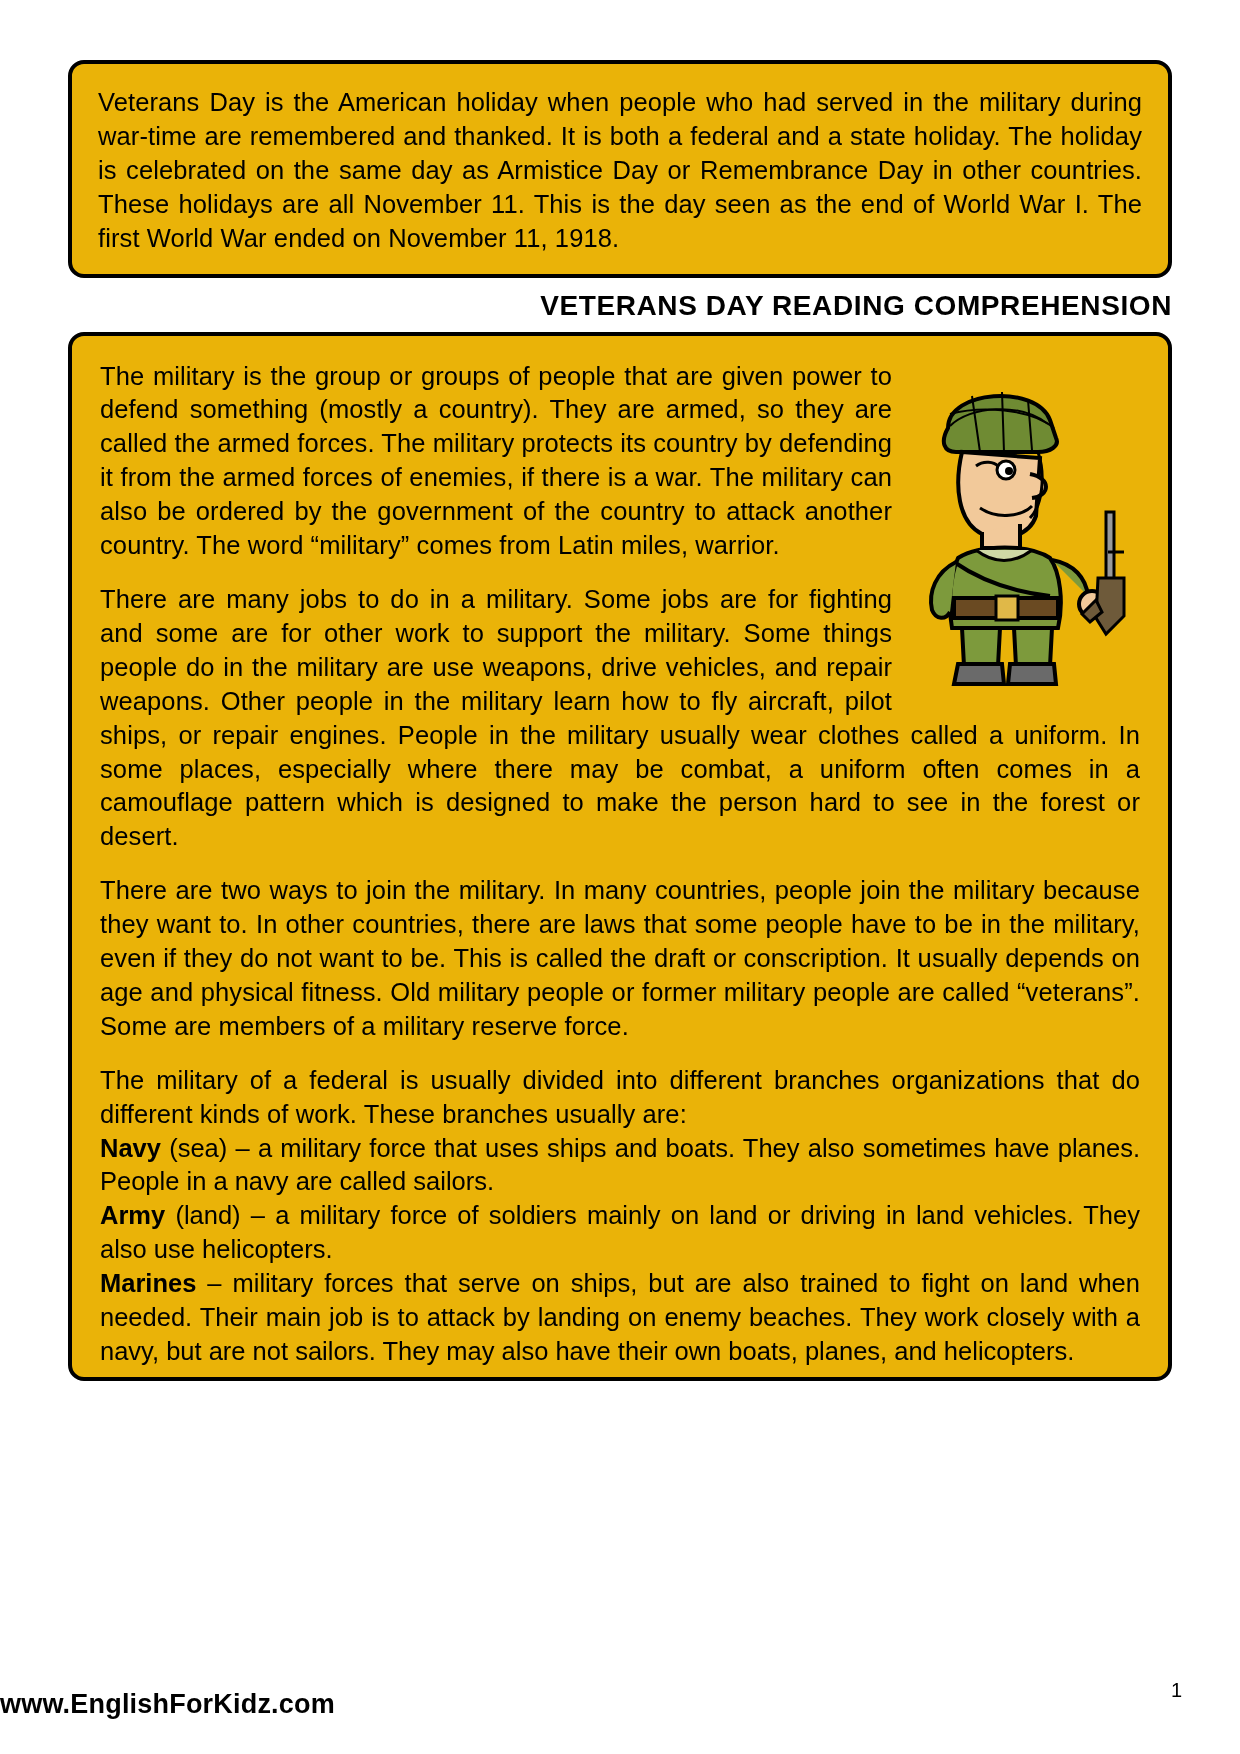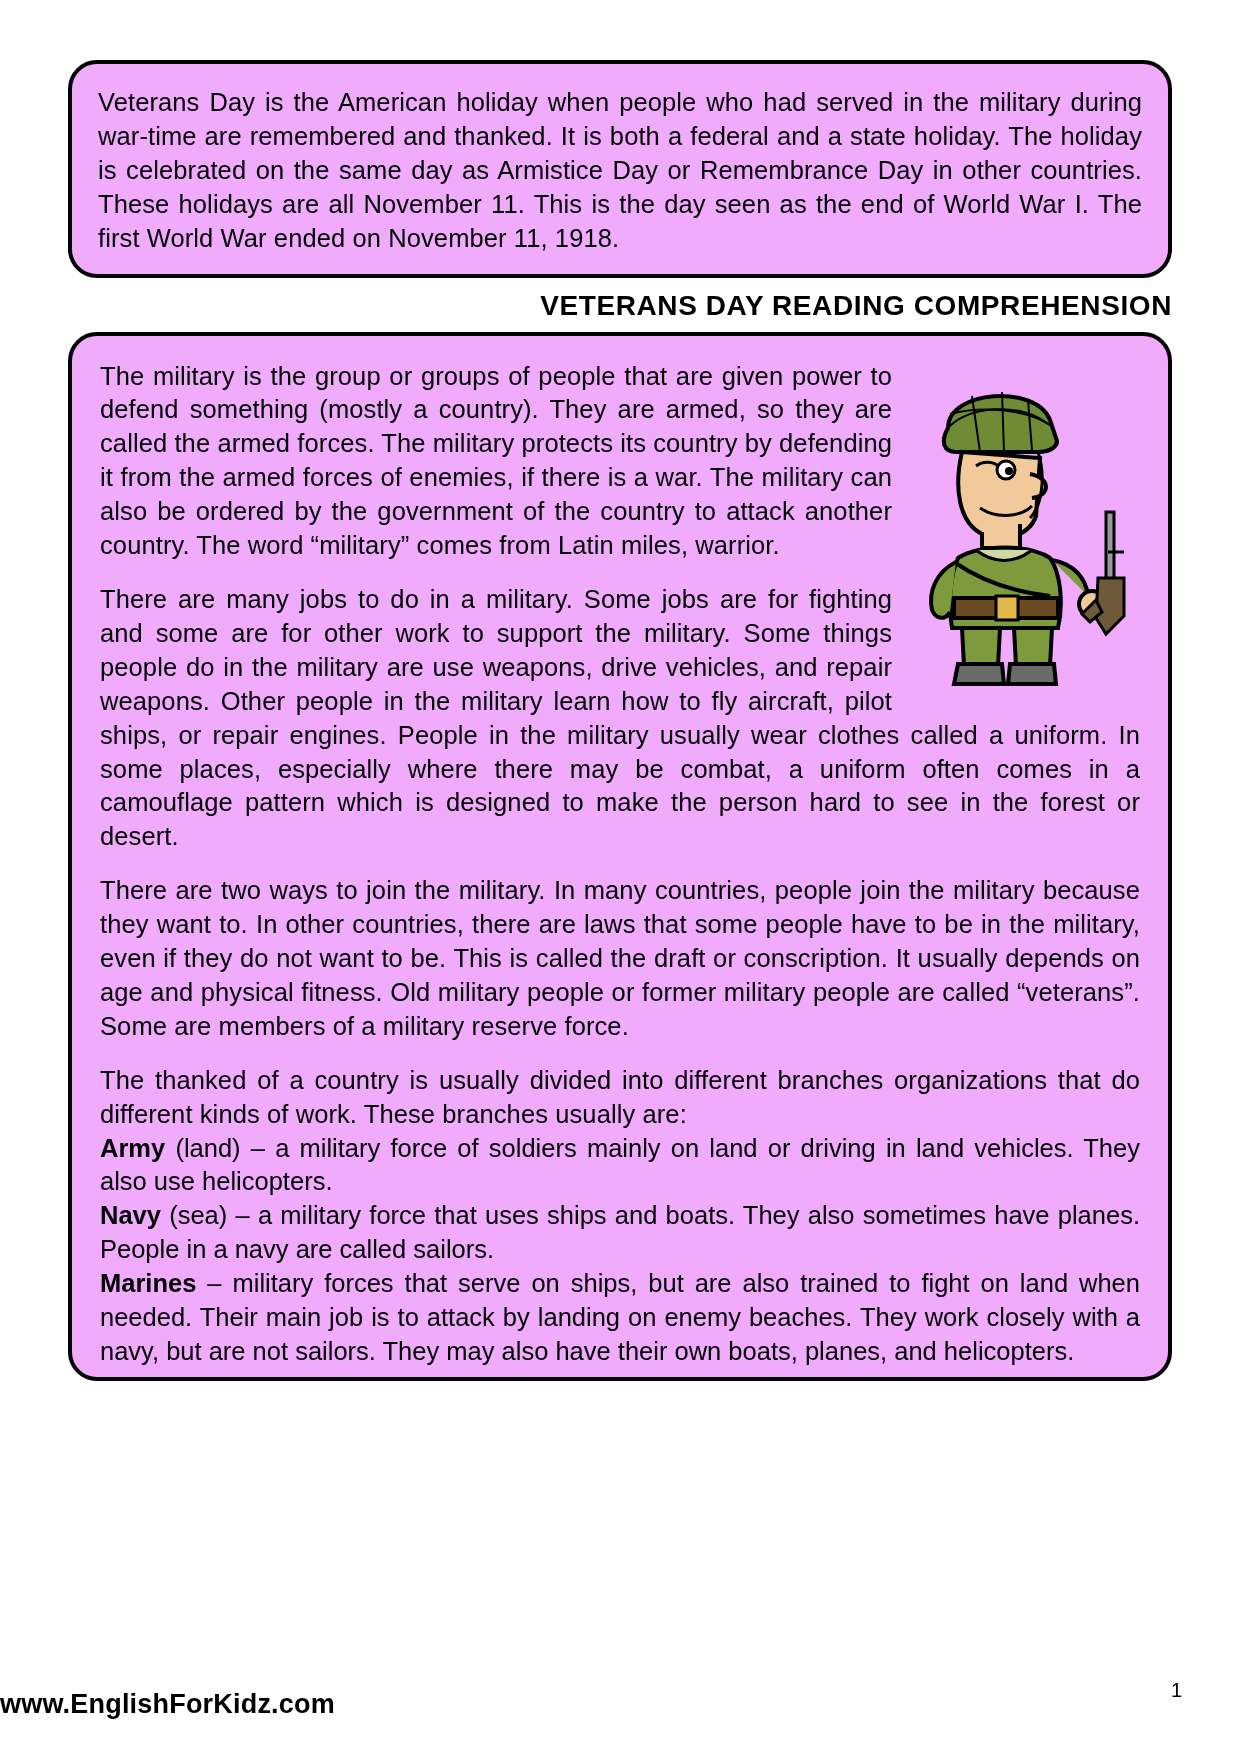--- a/index.html
+++ b/index.html
@@ -18,23 +18,23 @@
   .page {
     position: relative;
     width: 1240px;
     height: 1754px;
     box-sizing: border-box;
     padding: 60px 68px 0 68px;
   }
   
   .box {
     border: 4px solid #000000;
-    border-radius: 29px;
+    border-radius: 16px;
     box-sizing: border-box;
-    background: #f0abfc;
+    background: #eab308;
   }
   .intro-box {
     padding: 22px 26px 18px 26px;
   }
   .para {
     font-size: 25.5px;
     line-height: 1.33;
     text-align: justify;
     margin: 0 0 20px 0;
     letter-spacing: 0.1px;
@@ -152,24 +152,24 @@
         <path d="M104 262 L106 300 L140 300 L142 262 Z" fill="#7d9a3c" stroke="#000" stroke-width="4"></path>
 
         <path d="M48 298 L92 298 L94 318 L44 318 Z" fill="#6a6a6a" stroke="#000" stroke-width="4"></path>
         <path d="M100 298 L144 298 L146 318 L98 318 Z" fill="#6a6a6a" stroke="#000" stroke-width="4"></path>
       </svg>
     </div>
 
     <p class="para">The military is the group or groups of people that are given power to defend something (mostly a country). They are armed, so they are called the armed forces. The military protects its country by defending it from the armed forces of enemies, if there is a war. The military can also be ordered by the government of the country to attack another country. The word “military” comes from Latin miles, warrior.</p>
     <p class="para">There are many jobs to do in a military. Some jobs are for fighting and some are for other work to support the military. Some things people do in the military are use weapons, drive vehicles, and repair weapons. Other people in the military learn how to fly aircraft, pilot ships, or repair engines. People in the military usually wear clothes called a uniform. In some places, especially where there may be combat, a uniform often comes in a camouflage pattern which is designed to make the person hard to see in the forest or desert.</p>
     <p class="para">There are two ways to join the military. In many countries, people join the military because they want to. In other countries, there are laws that some people have to be in the military, even if they do not want to be. This is called the draft or conscription. It usually depends on age and physical fitness. Old military people or former military people are called “veterans”. Some are members of a military reserve force.</p>
-    <p class="para tight">The thanked of a country is usually divided into different branches organizations that do different kinds of work. These branches usually are:</p>
+    <p class="para tight">The military of a federal is usually divided into different branches organizations that do different kinds of work. These branches usually are:</p>
 
+    <p class="branch-line"><span class="branch-name">Navy</span><span> (sea) – a military force that uses ships and boats. They also sometimes have planes. People in a navy are called sailors.</span></p>
     <p class="branch-line"><span class="branch-name">Army</span><span> (land) – a military force of soldiers mainly on land or driving in land vehicles. They also use helicopters.</span></p>
-    <p class="branch-line"><span class="branch-name">Navy</span><span> (sea) – a military force that uses ships and boats. They also sometimes have planes. People in a navy are called sailors.</span></p>
     <p class="branch-line"><span class="branch-name">Marines</span><span> – military forces that serve on ships, but are also trained to fight on land when needed. Their main job is to attack by landing on enemy beaches. They work closely with a navy, but are not sailors. They may also have their own boats, planes, and helicopters.</span></p>
 
   </div>
 
   <div class="footer">
     <span class="footer-url">www.EnglishForKidz.com</span>
   </div>
   <div class="page-num">1</div>
 
 </div>

